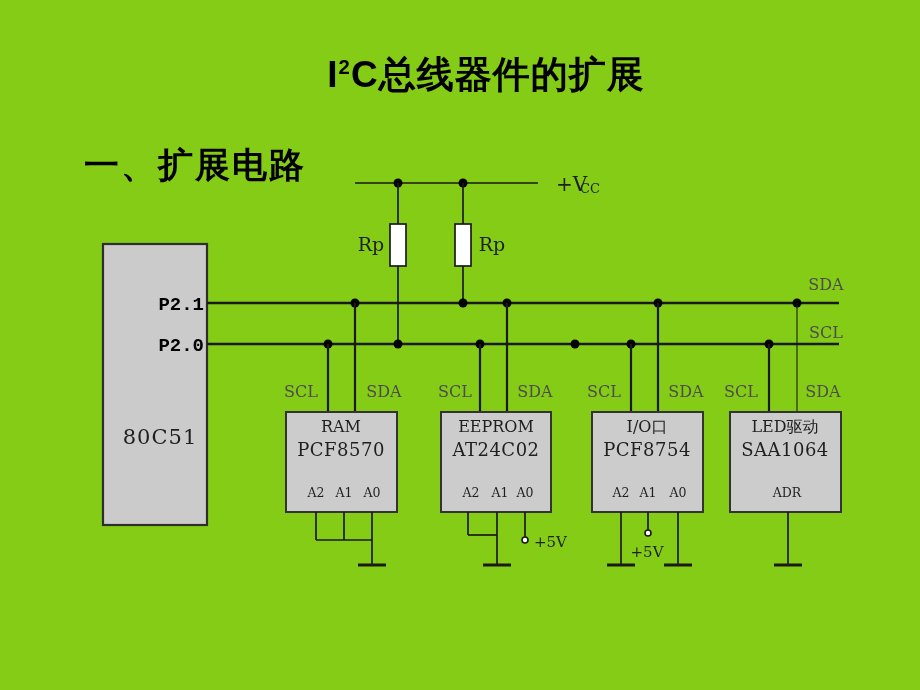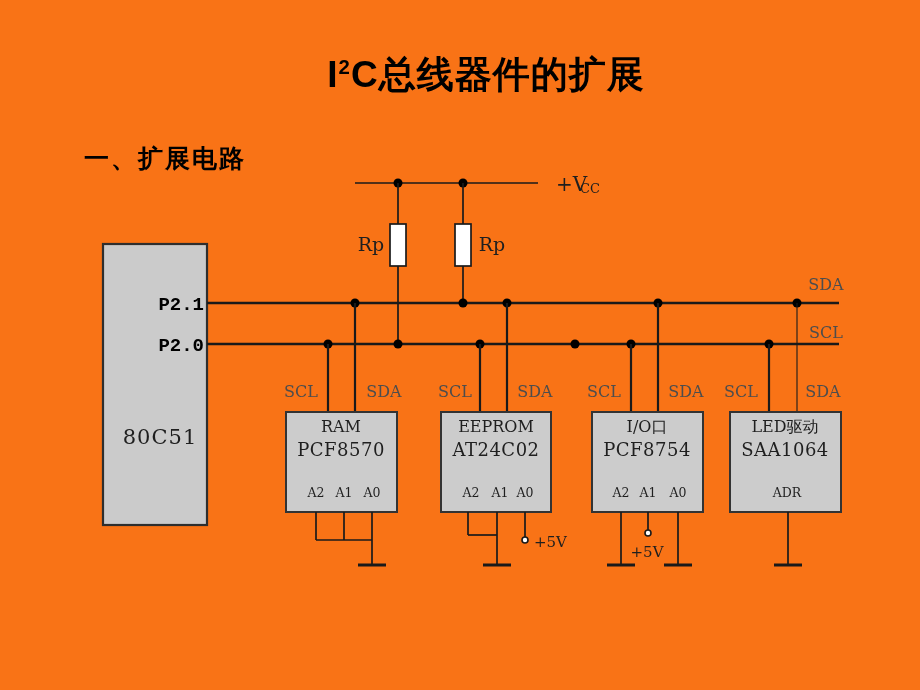--- a/index.html
+++ b/index.html
@@ -1,30 +1,30 @@
 <!DOCTYPE html>
 <html><head>
 <meta charset="utf-8">
 <style>
   html,body{margin:0;padding:0;background:#888;}
   .slide{
-    position:relative;width:920px;height:690px;background:#f97316;
+    position:relative;width:920px;height:690px;background:#84cc16;
     overflow:hidden;font-family:"Liberation Sans",sans-serif;
   }
   .title{
     position:absolute;top:50px;left:0;right:0;text-align:center;
     font-family:"Liberation Sans",sans-serif;font-weight:bold;
     font-size:37px;color:#000;letter-spacing:1px;
   }
   .title .inner{position:relative;left:26px;}
   .title sup{font-size:0.55em;vertical-align:super;line-height:0;}
   .subtitle{
     position:absolute;top:142px;left:84px;
     font-family:"Liberation Serif","DejaVu Serif",serif;font-weight:bold;
-    font-size:25px;color:#000;letter-spacing:2px;
+    font-size:35px;color:#000;letter-spacing:2px;
   }
   svg{position:absolute;top:0;left:0;}
   .wire{stroke:#1a1a1a;stroke-width:2.6;fill:none;}
   .pin{stroke:#1a1a1a;stroke-width:2.2;fill:none;}
   .thin{stroke:#1a1a1a;stroke-width:1.1;fill:none;}
   .lead{stroke:#1a1a1a;stroke-width:1.7;fill:none;}
   .gnd{stroke:#1a1a1a;stroke-width:3;fill:none;}
   .dot{fill:#000;stroke:none;}
   .blockfill{fill:#cbcbcb;stroke:#2e2e2e;stroke-width:2.2;}
   .chipfill{fill:#cccccc;stroke:#333333;stroke-width:2;}

